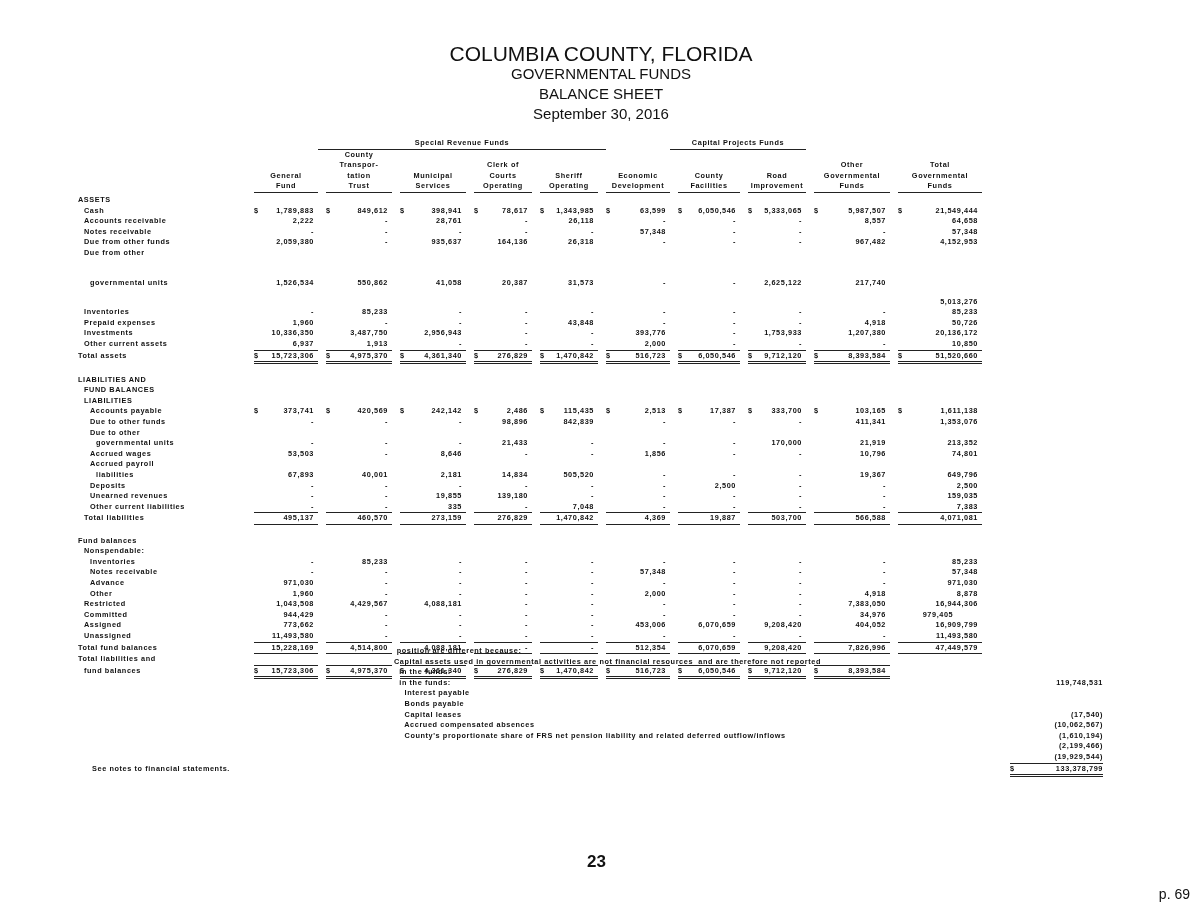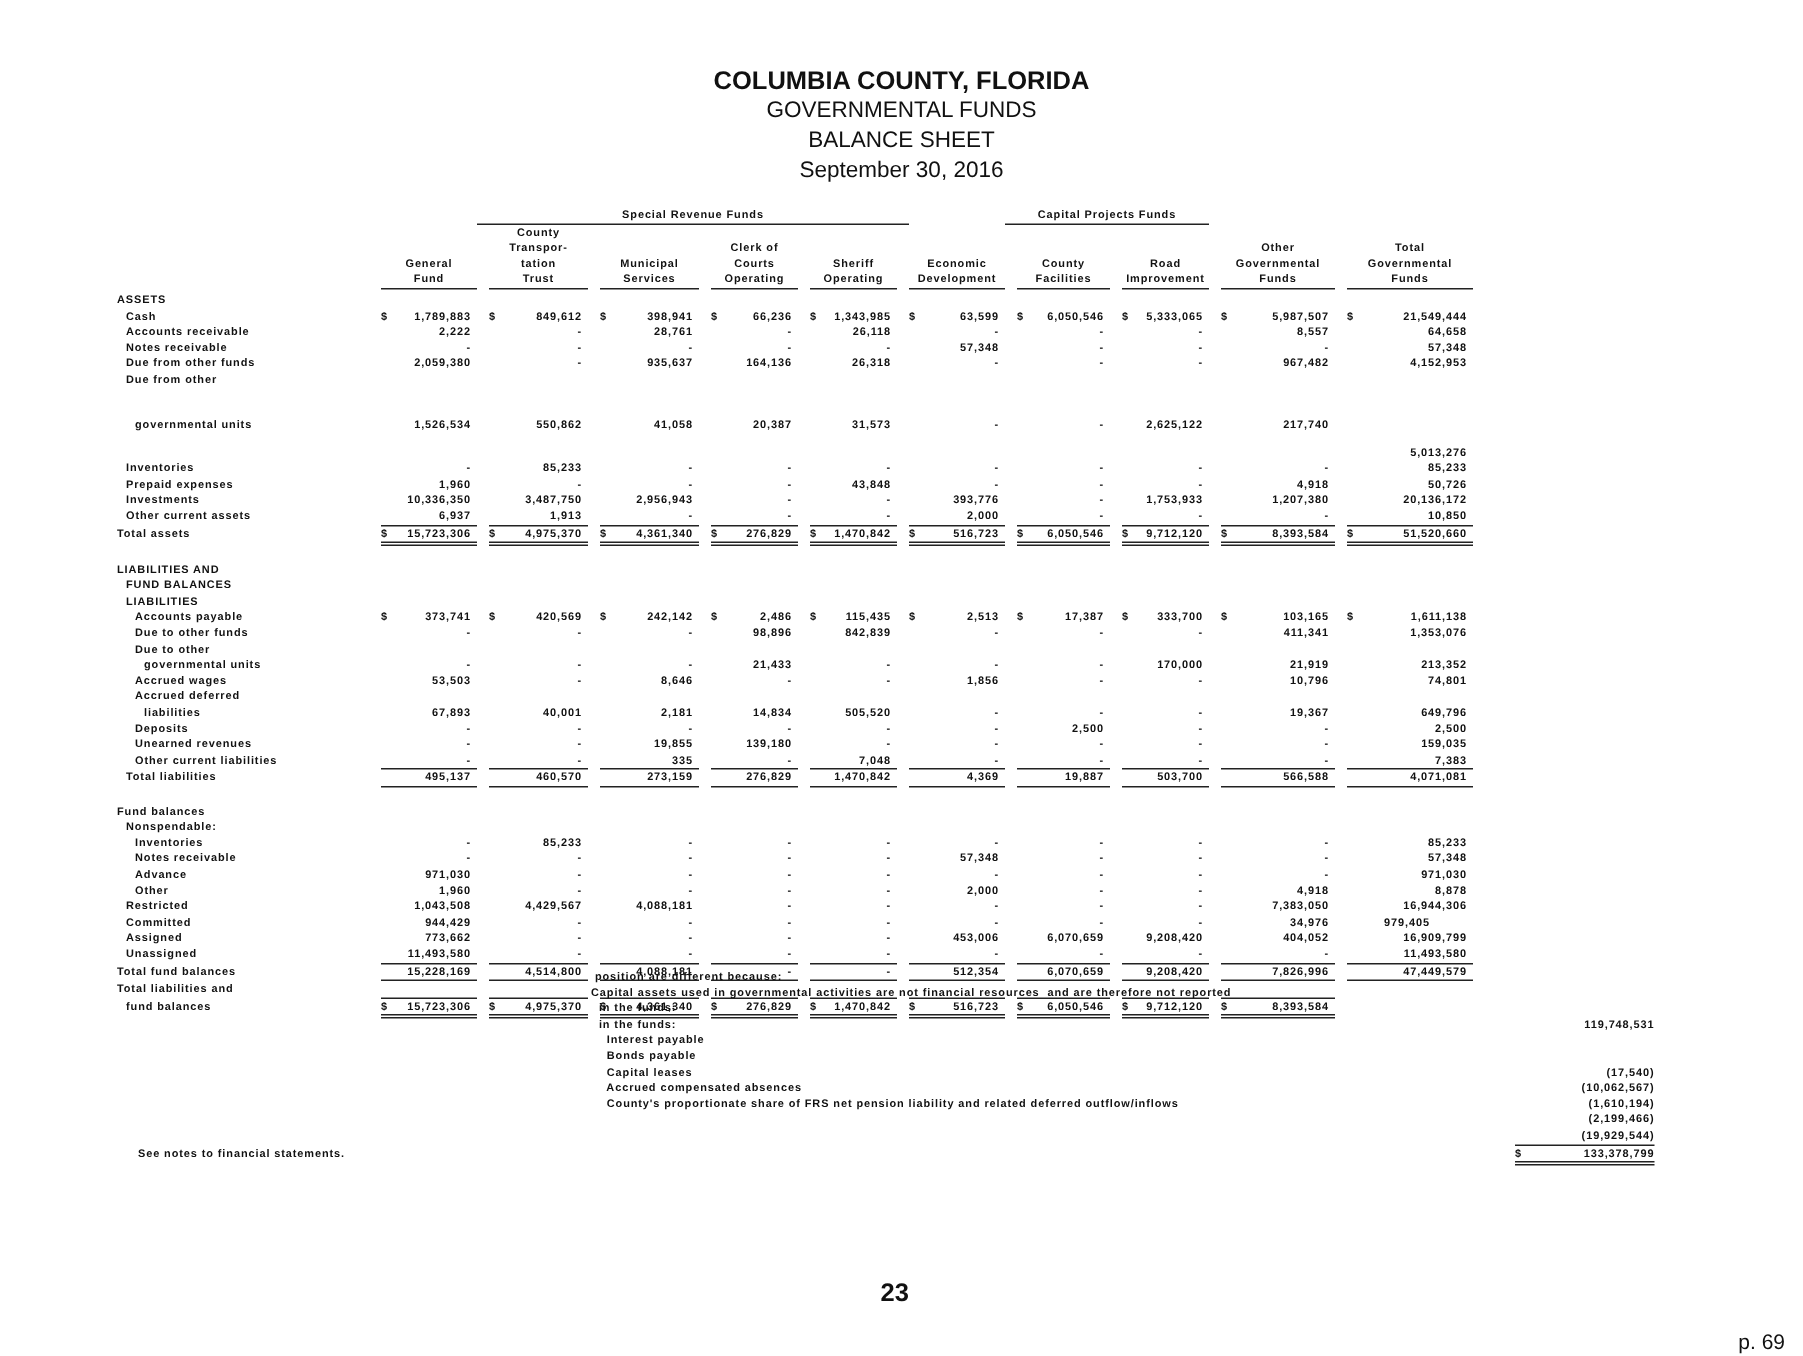--- a/index.html
+++ b/index.html
@@ -1,19 +1,19 @@
 <!DOCTYPE html>
 <html><head>
 <meta charset="utf-8">
 <style>
   html,body{margin:0;padding:0;background:#fff;}
   body{width:1202px;height:904px;position:relative;overflow:hidden;color:#111;font-family:"Liberation Sans",sans-serif;}
   .title{position:absolute;left:0;width:1202px;text-align:center;top:44px;}
   .title div{font-size:15px;line-height:20px;}
-  .title .t1{font-weight:bold;font-size:17px;}
+  .title .t1{font-weight:normal;font-size:21px;}
   table.bs{position:absolute;left:78px;top:138px;border-collapse:collapse;font-size:7.3px;font-weight:bold;letter-spacing:0.6px;}
   table.bs td{padding:0;height:10.6px;line-height:10.6px;white-space:nowrap;}
   .lbl{width:150px;}
   .ind1{padding-left:6px!important}
   .ind2{padding-left:12px!important}
   .ind3{padding-left:18px!important}
   .num{text-align:right;padding-right:4px!important;}
   .c1{width:64px}.c2{width:66px}.c3{width:66px}.c4{width:50px}.c5{width:52px}.c6{width:64px}.c7{width:62px}.c8{width:56px}.c9{width:76px}.c10{width:84px}
   .hdr td{text-align:center;vertical-align:bottom;line-height:9.5px;height:auto;}
   .grp{text-align:center;border-bottom:1px solid #222;}
@@ -167,21 +167,21 @@
         <td class="num cell">
           <div style="display: flex; justify-content: space-between;">
             <span>$</span>
             <span>398,941</span>
           </div>
         </td>
         <td style="width: 8px;"></td>
         <td class="num cell">
           <div style="display: flex; justify-content: space-between;">
             <span>$</span>
-            <span>66,236</span>
+            <span>78,617</span>
           </div>
         </td>
         <td style="width: 8px;"></td>
         <td class="num cell">
           <div style="display: flex; justify-content: space-between;">
             <span>$</span>
             <span>1,343,985</span>
           </div>
         </td>
         <td style="width: 8px;"></td>
@@ -1301,21 +1301,21 @@
         </td>
         <td style="width: 8px;"></td>
         <td class="num cell">
           <div style="display: flex; justify-content: space-between;">
             <span></span>
             <span>74,801</span>
           </div>
         </td>
       </tr>
       <tr>
-        <td class="lbl ind2">Accrued deferred</td>
+        <td class="lbl ind2">Accrued payroll</td>
         <td style="width: 8px;"></td>
         <td class="num"></td>
         <td style="width: 8px;"></td>
         <td class="num"></td>
         <td style="width: 8px;"></td>
         <td class="num"></td>
         <td style="width: 8px;"></td>
         <td class="num"></td>
         <td style="width: 8px;"></td>
         <td class="num"></td>

